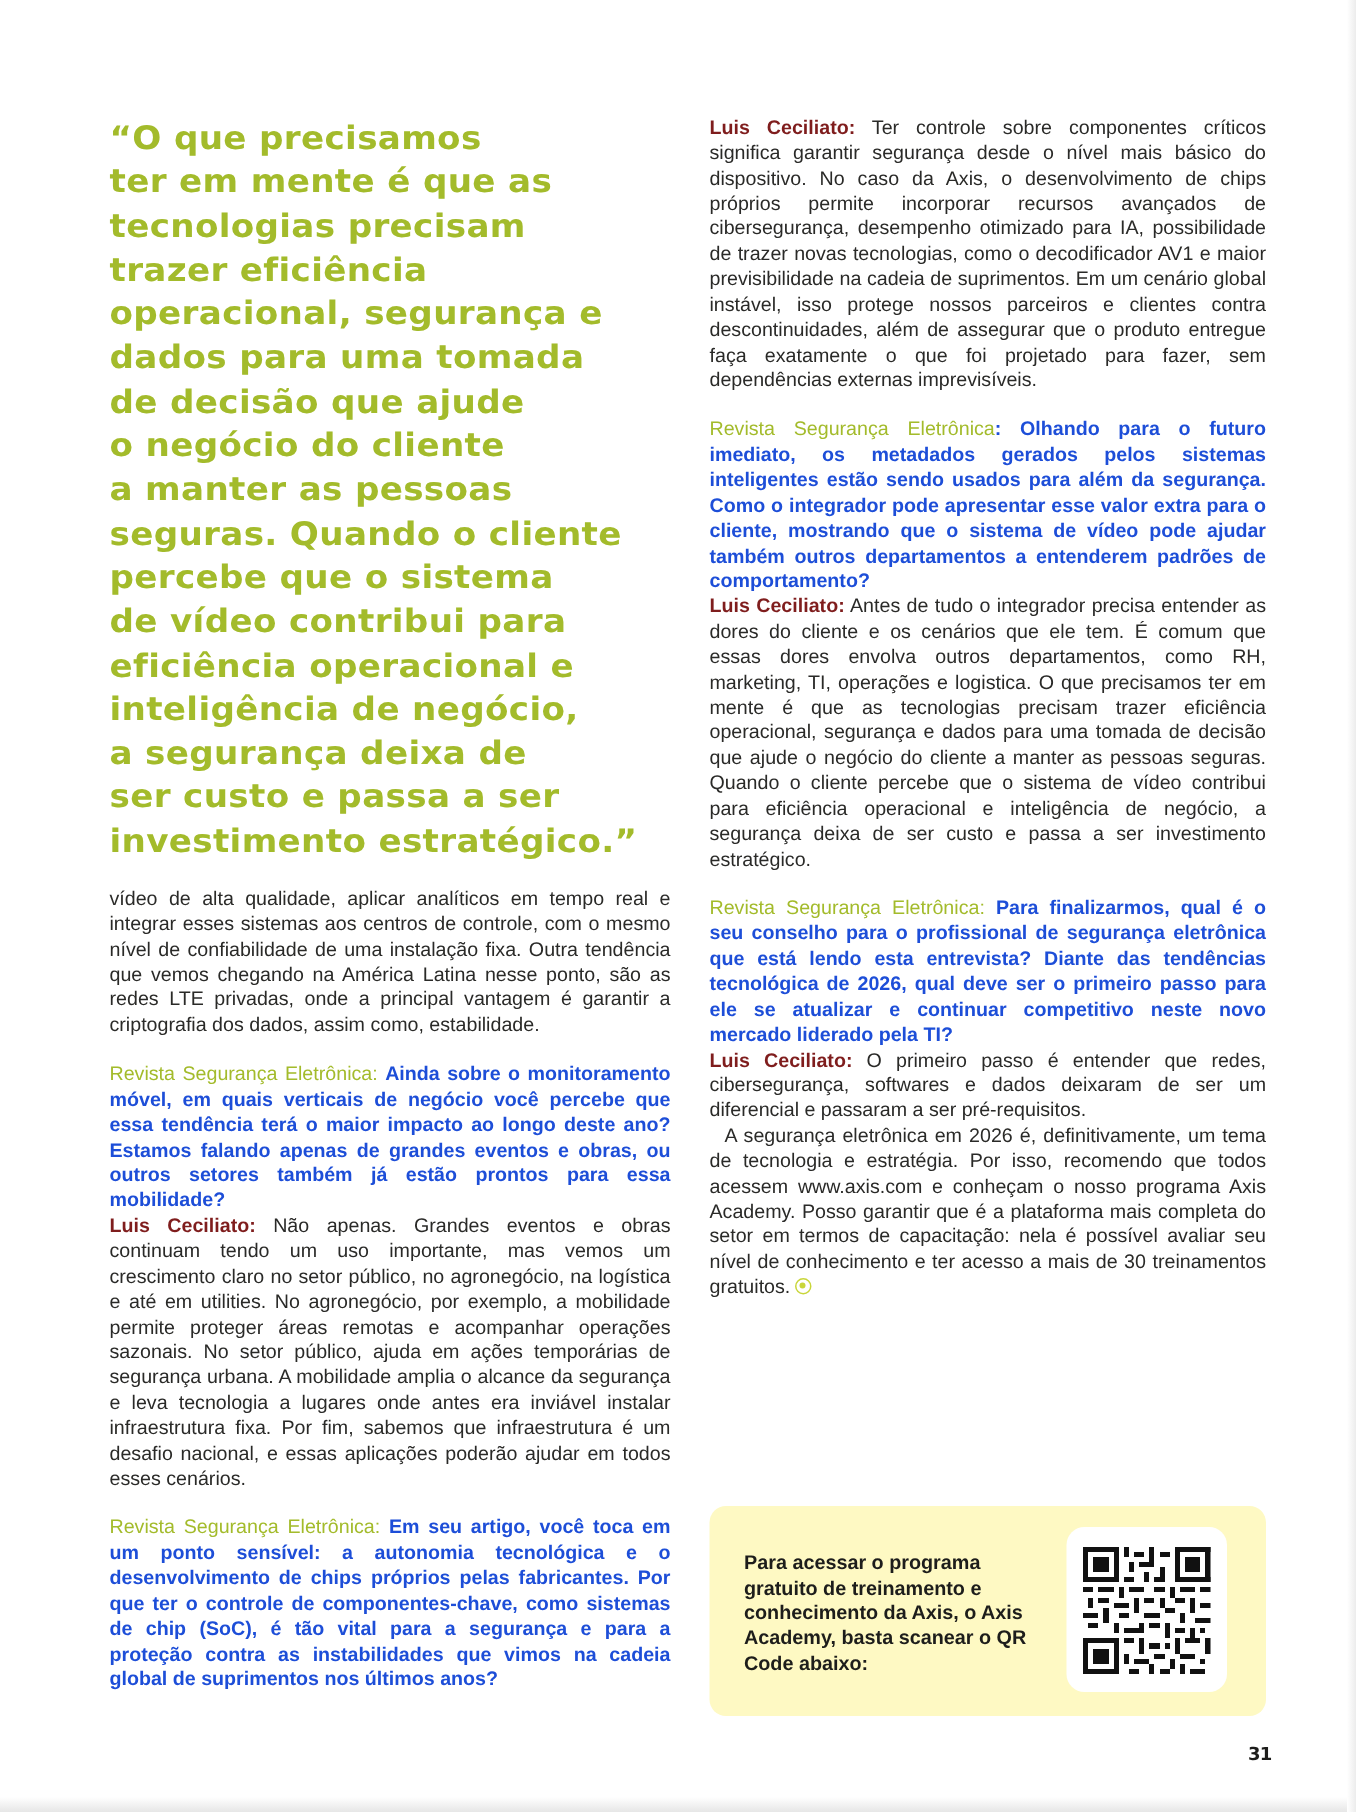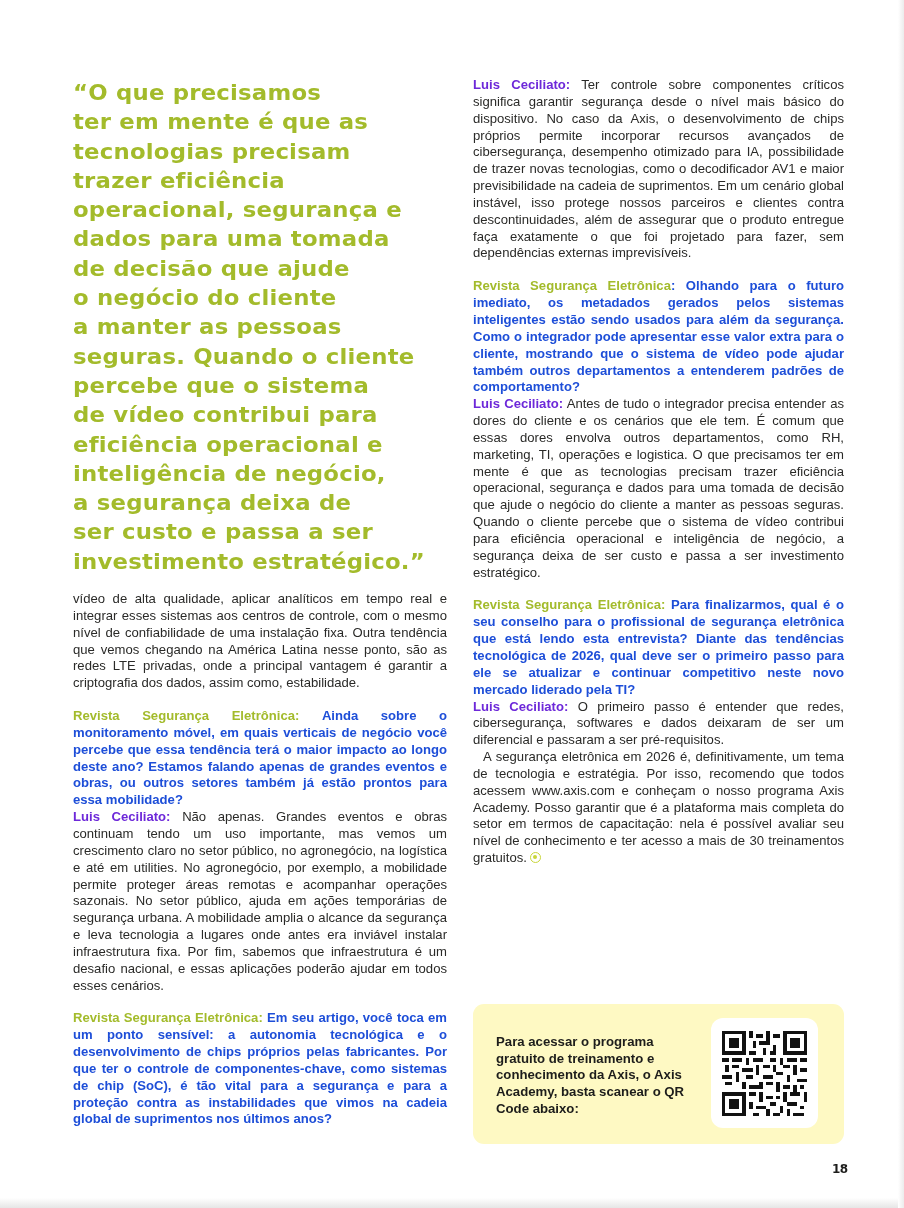--- a/index.html
+++ b/index.html
@@ -24,23 +24,23 @@
   }
   .pull-quote .line { display: block; white-space: nowrap; }
   .col {
     position: absolute; font-size: 13.1px; line-height: 16.85px; text-align: justify;
     color: #2a2a28;
   }
   .col-left { left: 73px; top: 591px; width: 374px; }
   .col-right { left: 473px; top: 77px; width: 371px; }
   .col p { margin: 0; }
   .gap { height: 16px; }
-  .q-label { color: #a3bb2b; font-weight: bold; margin-top: 28px; }
+  .q-label { color: #a3bb2b; font-weight: normal; margin-top: 28px; }
   .question { font-weight: bold; color: #1d4ed8; }
-  .a-label { color: #6d28d9; font-weight: bold; }
+  .a-label { color: #7f1d1d; font-weight: bold; }
   .indent { text-indent: 10px; }
   .end-icon {
     display: inline-block; width: 11px; height: 11px; border: 1.6px solid #c9d63a;
     border-radius: 50%; vertical-align: -1px; margin-left: 3px; box-sizing: border-box; position: relative;
   }
   .end-icon::after {
     content: ""; position: absolute; left: 2px; top: 2px; width: 4px; height: 4px;
     border-radius: 50%; background: #c9d63a;
   }
   .qr-box {
@@ -206,17 +206,17 @@
           <rect x="9" y="24" width="2" height="1"></rect>
             <rect x="13" y="23" width="1" height="2"></rect>
             <rect x="15" y="24" width="2" height="1"></rect>
             <rect x="19" y="23" width="1" height="2"></rect>
             <rect x="21" y="24" width="3" height="1"></rect>
         </g>
       </svg>
     </div>
   </div>
 
-  <div class="page-number">18</div>
+  <div class="page-number">31</div>
 
   <div class="bottom-shade"></div>
   <div class="right-shade"></div>
 </div>
 
 </body></html>

